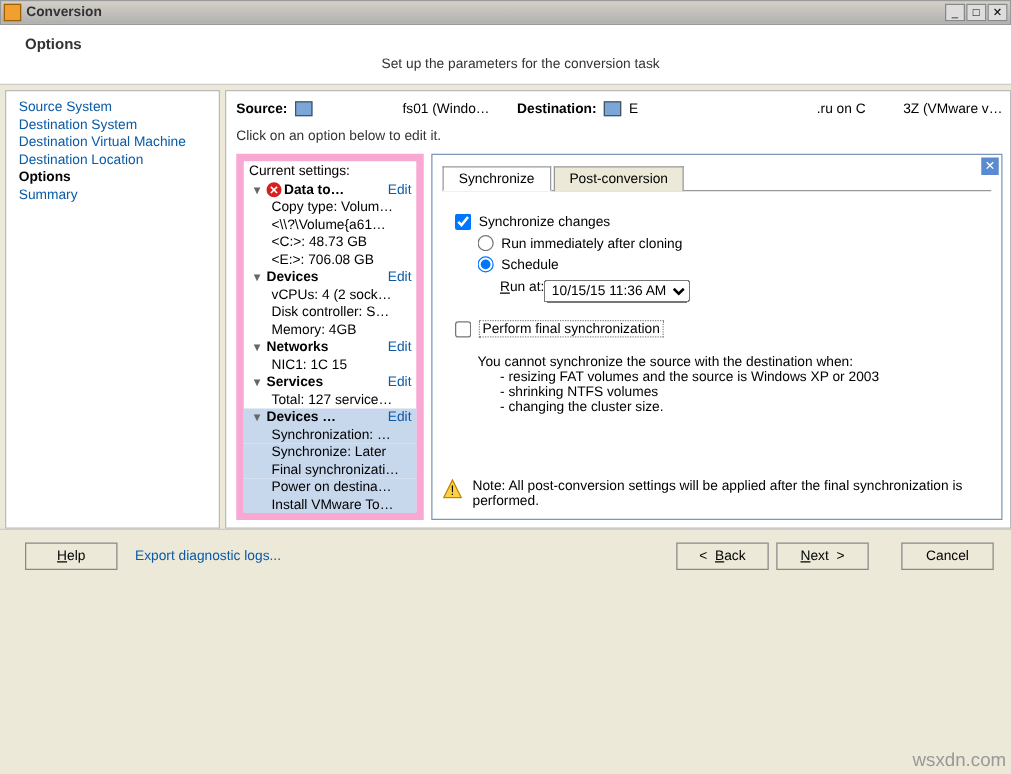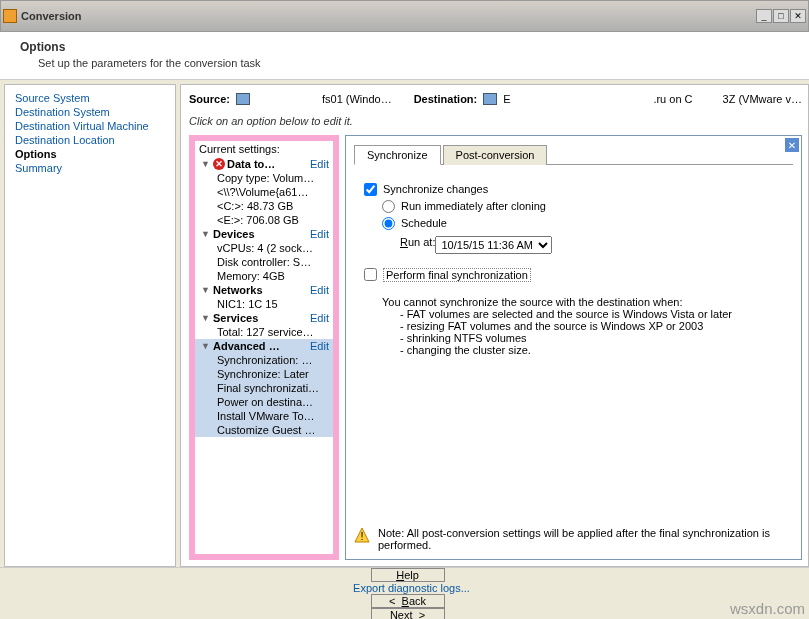--- a/index.html
+++ b/index.html
@@ -1,37 +1,37 @@
 <!DOCTYPE html>
 <html><head>
 <meta charset="utf-8">
 <style>
 * { box-sizing: border-box; margin: 0; padding: 0; font-family: Tahoma, sans-serif; font-size: 11px; }
 body { background: #ece9d8; width: 809px; height: 619px; overflow: hidden; }
 
-.titlebar { background: linear-gradient(#d4d0c8, #b0b0b0); border: 1px solid #999; height: 32px; display: flex; align-items: center; padding: 0 2px; }
+.titlebar { background: linear-gradient(#d4d0c8, #b0b0b0); border: 1px solid #999; height: 20px; display: flex; align-items: center; padding: 0 2px; }
 .titlebar .app-icon { width: 14px; height: 14px; background: #f0a030; border: 1px solid #a06000; margin-right: 4px; }
 .titlebar .title { flex: 1; font-weight: bold; color: #333; }
 .titlebar .win-btn { width: 16px; height: 14px; border: 1px solid #888; background: #ddd; margin-left: 1px; display: flex; align-items: center; justify-content: center; font-size: 9px; }
 
 .header-band { background: #fff; padding: 8px 14px 10px; border-bottom: 1px solid #ccc; }
 .header-band .title { font-weight: bold; font-size: 12px; color: #333; margin-bottom: 3px; padding-left: 6px; }
-.header-band .subtitle { color: #333; padding-left: 24px; }
-
-.main { display: flex; height: 487px; padding: 4px 0 0 4px; }
+.header-band .subtitle { color: #333; padding-left: 24px; text-align: center; }
+
+.main { display: flex; height: 355px; padding: 4px 0 0 4px; }
 
 .nav { width: 172px; background: #fff; border: 1px solid #bbb; padding: 6px 0 6px 10px; }
 .nav a { display: block; color: #0a5aa6; text-decoration: none; padding: 1px 0; cursor: pointer; }
 .nav a.active { color: #000; font-weight: bold; }
 
 .content { flex: 1; background: #fff; border: 1px solid #bbb; margin-left: 4px; padding: 6px 6px 6px 8px; display: flex; flex-direction: column; }
 .src-dest { display: flex; align-items: flex-start; gap: 6px; padding: 2px 0 6px; }
 .src-dest b { font-weight: bold; }
 .small-icon { width: 14px; height: 12px; background: #7aa7d8; border: 1px solid #456; display: inline-block; }
-.hint { color: #333; margin: 4px 0 8px; font-style: italic; }
+.hint { color: #333; margin: 4px 0 8px; }
 
 .split { display: flex; flex: 1; gap: 6px; min-height: 0; }
 
 .tree-wrap { width: 150px; border: 6px solid #f9a8d4; position: relative; overflow: hidden; }
 .tree-scroll { overflow-y: scroll; height: 100%; }
 .tree-head { padding: 2px 4px; }
 .tree-item { display: flex; align-items: center; padding: 1px 2px 1px 6px; white-space: nowrap; cursor: default; }
 .tree-item.group { font-weight: bold; }
 .tree-item.sel { background: #c8d8ec; }
 .tree-item .expand { color: #666; margin-right: 2px; font-size: 9px; width: 10px; display: inline-block; }
@@ -39,35 +39,35 @@
 .tree-item .err { width: 12px; height: 12px; background: #d62020; border-radius: 50%; color: #fff; display: inline-flex; align-items: center; justify-content: center; font-size: 9px; margin-right: 2px; }
 .tree-item.child { padding-left: 22px; font-weight: normal; }
 
 .right-panel { flex: 1; border: 1px solid #7a98b5; position: relative; display: flex; flex-direction: column; }
 .close-x { position: absolute; right: 2px; top: 2px; width: 14px; height: 14px; background: #5a8bd0; color: #fff; display: flex; align-items: center; justify-content: center; font-size: 10px; cursor: pointer; }
 .tabs { display: flex; border-bottom: 1px solid #999; margin: 8px 8px 0; }
 .tab { padding: 3px 12px; border: 1px solid #999; border-bottom: none; background: #ece9d8; margin-right: 2px; cursor: pointer; position: relative; top: 1px; }
 .tab.active { background: #fff; border-bottom: 1px solid #fff; }
 
 .tab-body { padding: 14px 18px; flex: 1; }
-.row { display: flex; align-items: flex-start; margin: 4px 0; }
+.row { display: flex; align-items: center; margin: 4px 0; }
 .row input[type=checkbox], .row input[type=radio] { margin-right: 6px; }
 .indent { margin-left: 18px; }
 .run-row { display: flex; align-items: flex-start; gap: 0; margin-left: 36px; margin-top: 6px; }
 .run-row select { font-size: 11px; padding: 1px; }
 .boxed-label { border: 1px dotted #888; padding: 0 2px; }
 .info { margin-top: 14px; margin-left: 18px; }
 .info ul { list-style: none; margin-left: 18px; }
 .info li::before { content: "- "; }
 
 .note { display: flex; gap: 8px; margin: 0 8px 8px; padding-top: 6px; align-items: flex-start; }
 .warn-icon { width: 16px; height: 16px; flex-shrink: 0; }
 .warn-icon svg { width: 100%; height: 100%; }
 
-.footer { height: 42px; border-top: 1px solid #ccc; background: #ece9d8; display: flex; align-items: center; padding: 0 14px; flex-direction: column; }
+.footer { height: 42px; border-top: 1px solid #ccc; background: #ece9d8; display: flex; align-items: center; padding: 0 14px; }
 .footer .btn { min-width: 74px; height: 22px; border: 1px solid #888; background: #ece9d8; cursor: pointer; margin-left: 6px; }
 .footer .link { color: #0a5aa6; cursor: pointer; margin-left: 14px; }
 .spacer { flex: 1; }
 .u { text-decoration: underline; }
 
 .watermark { position: absolute; right: 4px; bottom: 2px; font-size: 15px; color: #999; }
 </style>
 </head>
 <body>
 
@@ -145,21 +145,21 @@
 
           <div class="tree-item group">
               <span class="expand">▼</span>
               <span>Services</span>
               <span class="edit">Edit</span>
             </div>
           <div class="tree-item child">Total: 127 service…</div>
 
           <div class="tree-item group sel">
               <span class="expand">▼</span>
-              <span>Advanced …</span>
+              <span>Devices …</span>
               <span class="edit">Edit</span>
             </div>
           <div class="tree-item child sel">Synchronization: …</div>
           <div class="tree-item child sel">Synchronize: Later</div>
           <div class="tree-item child sel">Final synchronizati…</div>
           <div class="tree-item child sel">Power on destina…</div>
           <div class="tree-item child sel">Install VMware To…</div>
           <div class="tree-item child sel">Customize Guest …</div>
         </div>
       </div>
@@ -187,21 +187,20 @@
             <span><span class="u">R</span>un at:</span>
             <select><option>10/15/15 11:36 AM</option></select>
           </div>
           <div class="row" style="margin-top:14px">
               <input type="checkbox" style="">
               <span class="boxed-label">Perform final synchronization</span>
             </div>
           <div class="info">
             <div>You cannot synchronize the source with the destination when:</div>
             <ul>
-              <li>FAT volumes are selected and the source is Windows Vista or later</li>
               <li>resizing FAT volumes and the source is Windows XP or 2003</li>
               <li>shrinking NTFS volumes</li>
               <li>changing the cluster size.</li>
             </ul>
           </div>
         </div>
         <div class="note">
           <div class="warn-icon">
             <svg viewBox="0 0 16 16">
                 <polygon points="8,1 15,15 1,15" fill="#ffd040" stroke="#c08000"></polygon>

